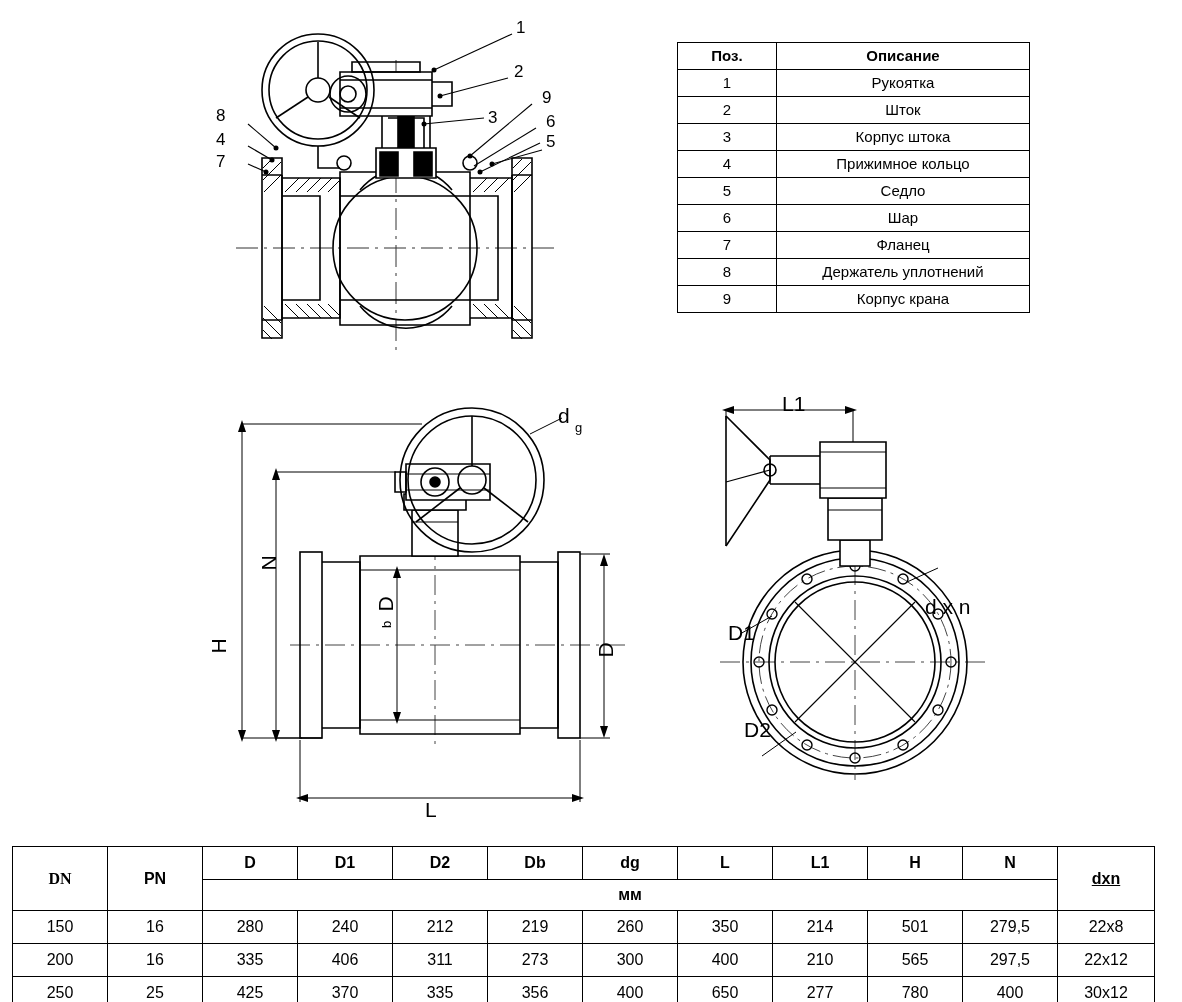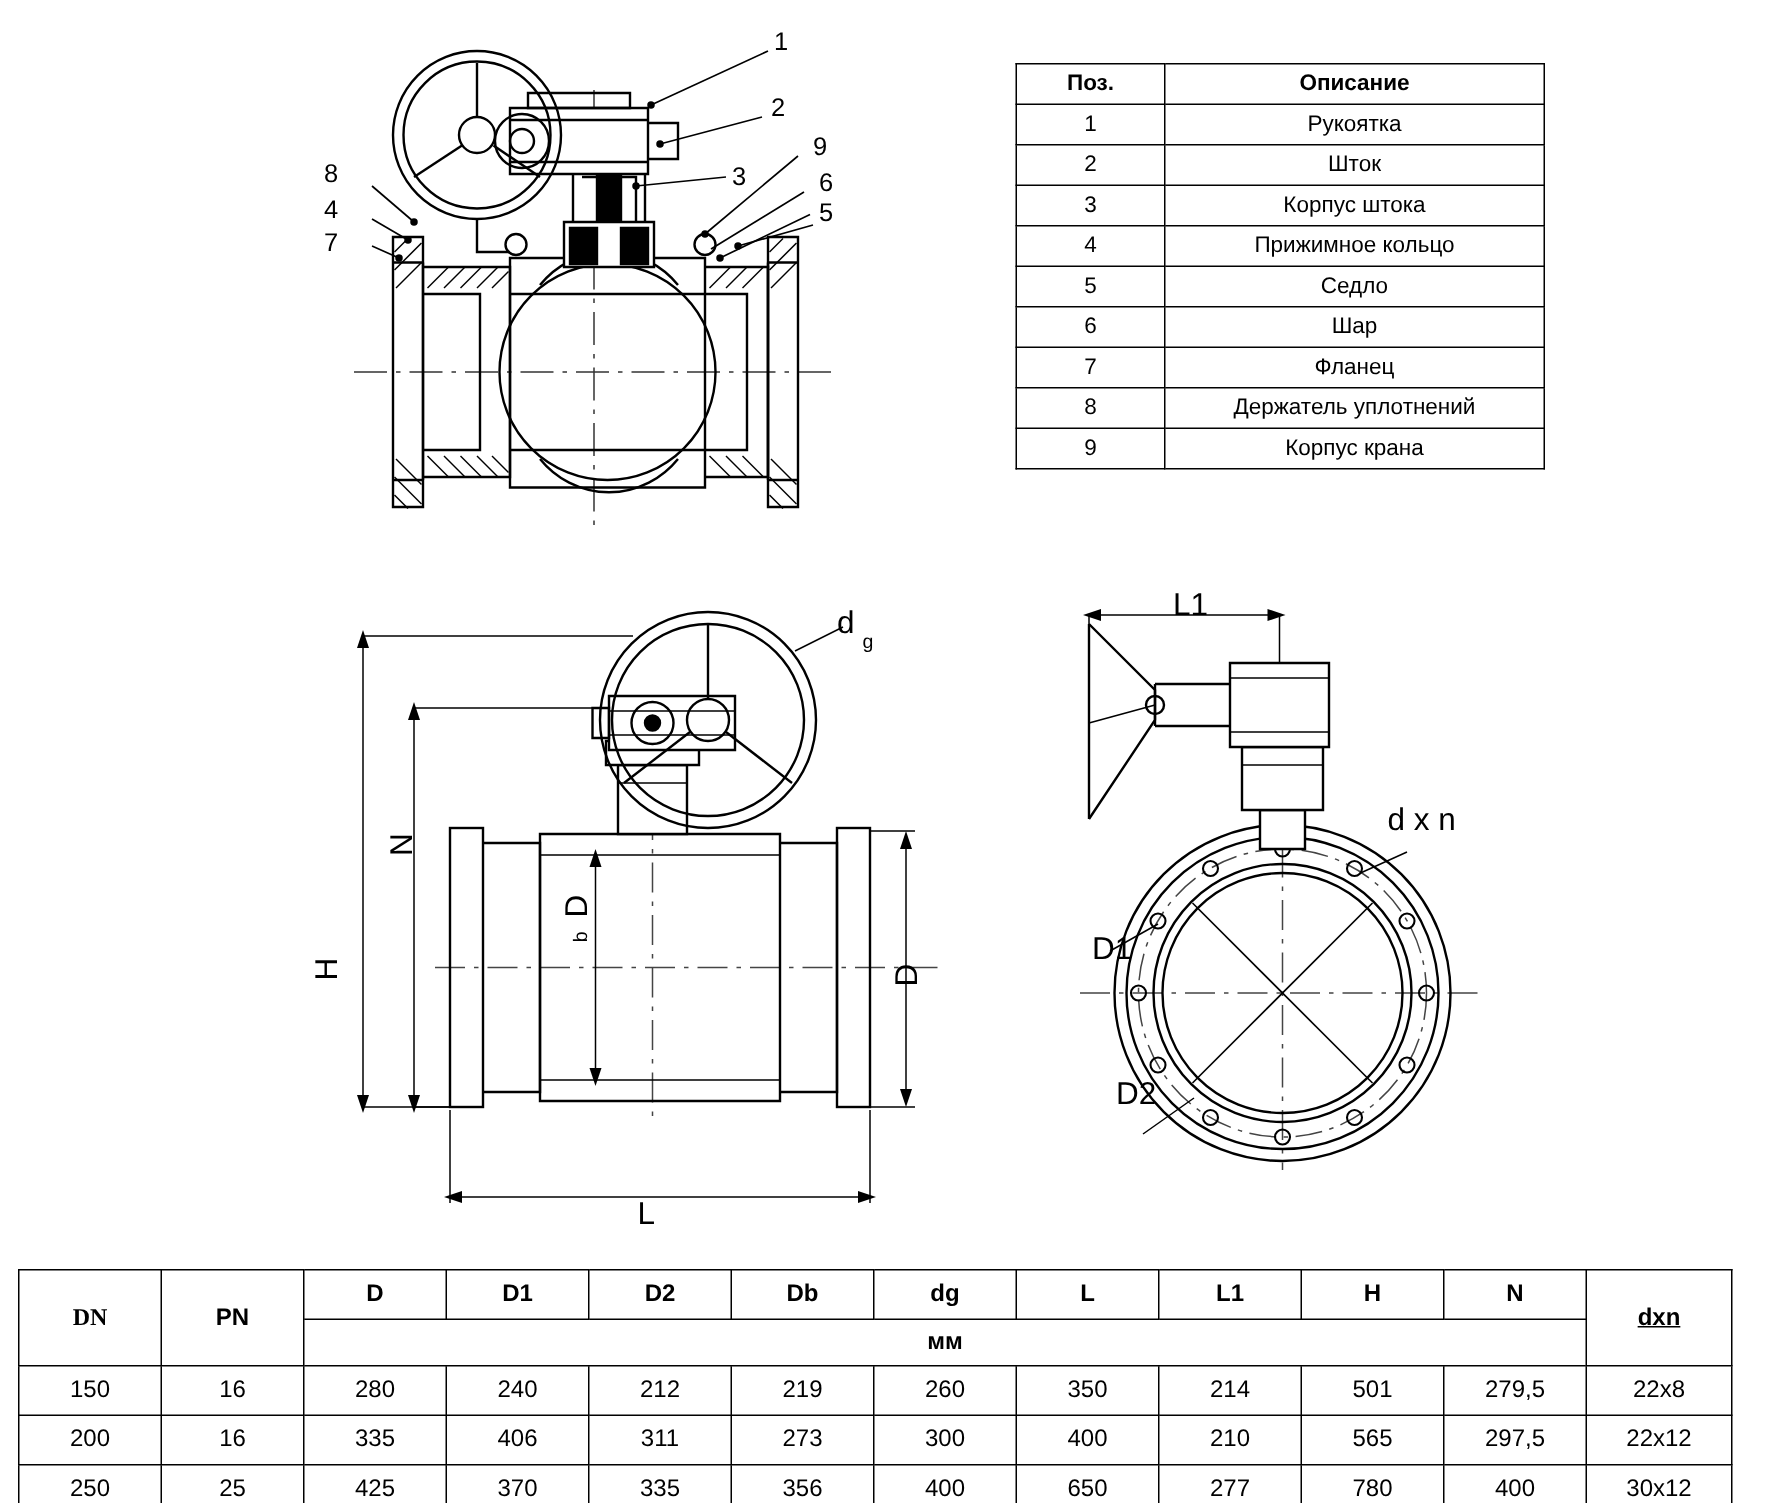--- a/index.html
+++ b/index.html
@@ -406,21 +406,21 @@
 
       <line x1="207" y1="192" x2="238" y2="178"></line>
 
       <line x1="72" y1="226" x2="40" y2="244"></line>
 
       <line x1="96" y1="342" x2="62" y2="366"></line>
     </g>
   </svg>
 
   <span class="lbl lbl-big" style="left:782px;top:392px;">L1</span>
-  <span class="lbl lbl-big" style="left:925px;top:535px;">d x n</span>
+  <span class="lbl lbl-big" style="left:925px;top:595px;">d x n</span>
   <span class="lbl lbl-big" style="left:728px;top:621px;">D1</span>
   <span class="lbl lbl-big" style="left:744px;top:718px;">D2</span>
 
   <table class="dim-table">
     <thead>
       <tr class="hrow1">
         <th class="w-dn" rowspan="2">DN</th>
         <th class="w-pn" rowspan="2">PN</th>
         <th class="w-gen">D</th>
         <th class="w-gen">D1</th>

